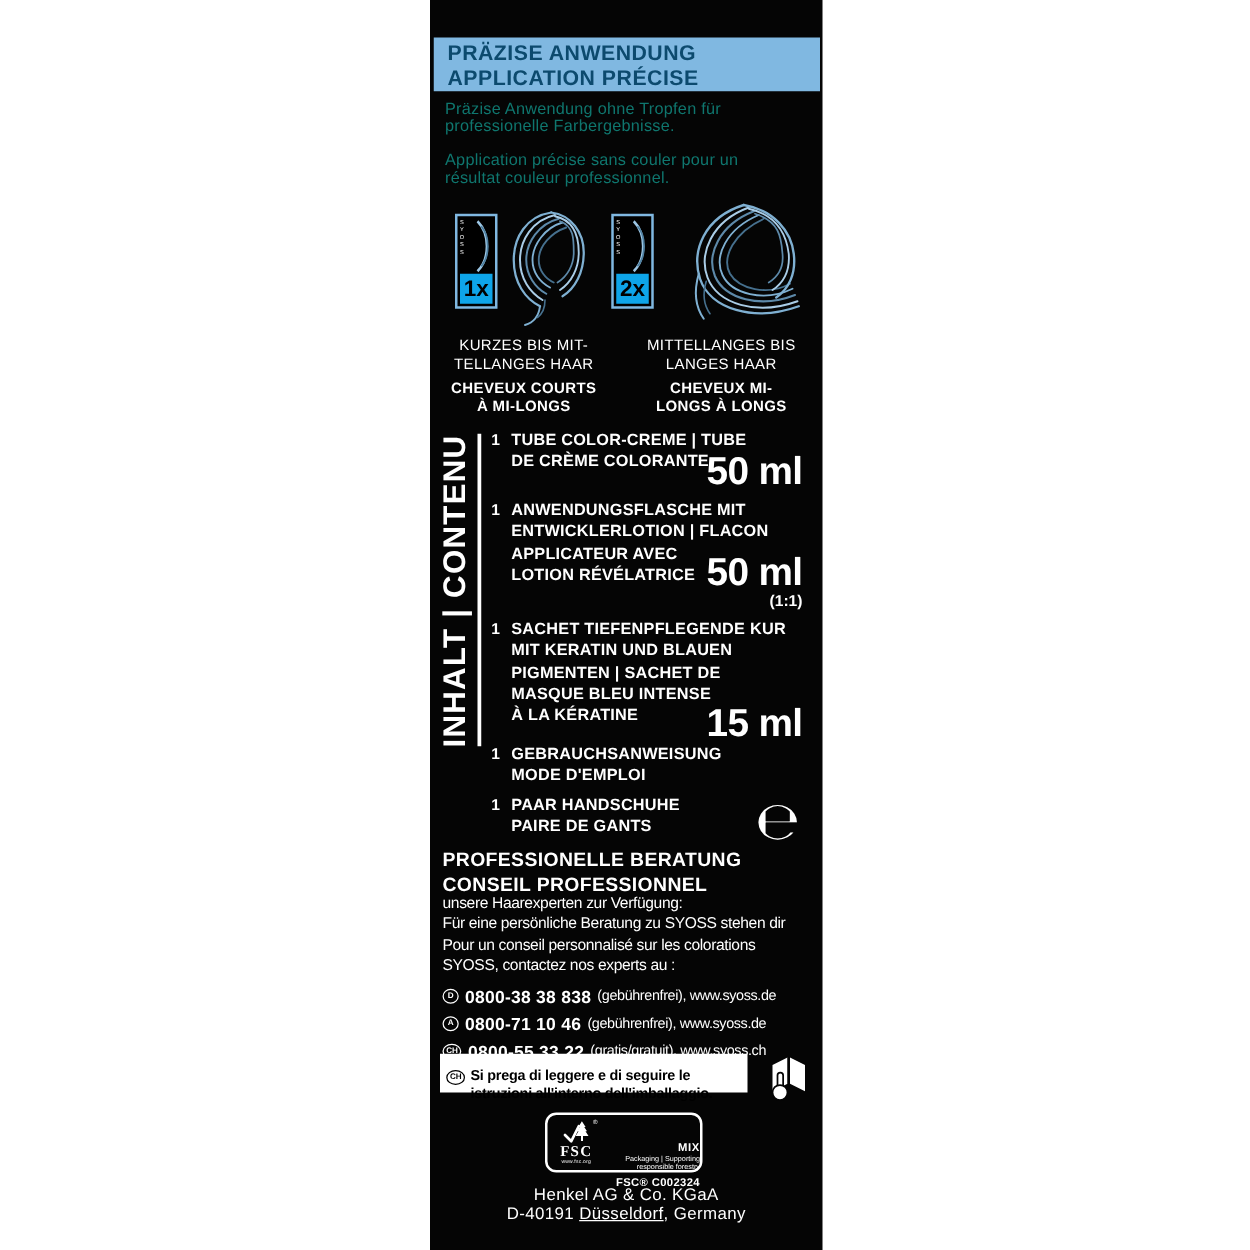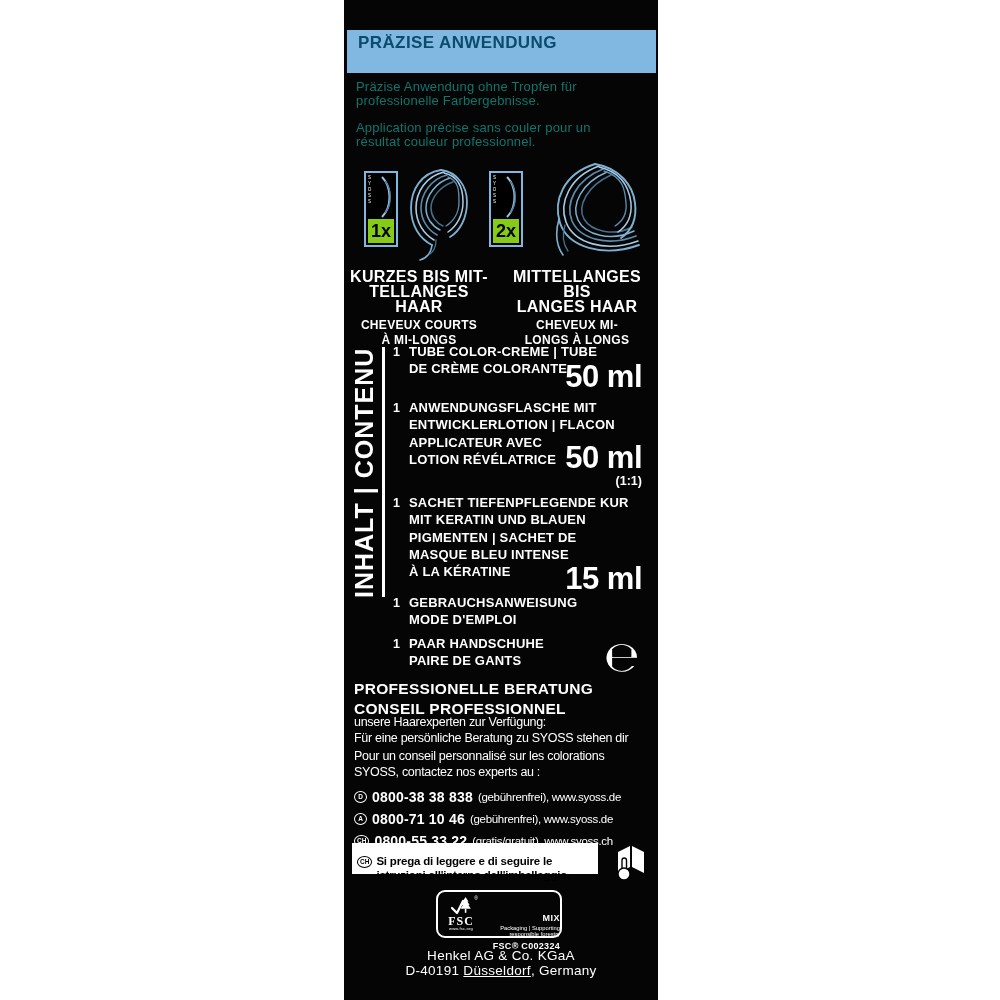--- a/index.html
+++ b/index.html
@@ -14,29 +14,29 @@
   
   .intro { position:absolute; left:12px; top:80px; font-size:13px; line-height:14px; letter-spacing:.2px; color:#0f766e; }
   .intro .para2 { margin-top:13px; }
 
   
   .kit-box { position:absolute; top:171px; width:34px; height:76px; border:2px solid #80B8E1; background:#000; }
   .kit-box.k1 { left:20px; } .kit-box.k2 { left:145px; }
   .kit-brand { position:absolute; left:1px; top:2px; writing-mode:vertical-rl; text-orientation:upright;
                font-size:4.5px; letter-spacing:1px; color:#fff; }
   .kit-cres { position:absolute; right:2px; top:2px; }
-  .kit-badge { position:absolute; left:2px; right:2px; bottom:2px; height:24px; background:#84cc16; color:#000;
+  .kit-badge { position:absolute; left:2px; right:2px; bottom:2px; height:24px; background:#0ea5e9; color:#000;
                font-weight:bold; font-size:18px; display:flex; align-items:center; justify-content:center; }
   .hair-short { position:absolute; left:59px; top:166px; }
   .hair-long  { position:absolute; left:191px; top:161px; }
 
   
   .caption { position:absolute; top:269px; width:142px; text-align:center; }
   .caption.c1 { left:4px; } .caption.c2 { left:162px; }
-  .caption .de { font-size:16px; font-weight:bold; line-height:15px; letter-spacing:.3px; }
+  .caption .de { font-size:12px; font-weight:normal; line-height:15px; letter-spacing:.3px; }
   .caption .fr { font-size:12px; font-weight:bold; line-height:15px; letter-spacing:.3px; margin-top:4px; }
 
   
   .contents-label { position:absolute; left:4px; top:347px; height:252px; width:33px;
                     writing-mode:vertical-rl; transform:rotate(180deg);
                     font-size:25px; font-weight:bold; letter-spacing:1px; color:#fff;
                     display:flex; align-items:center; justify-content:center; }
   .contents-rule { position:absolute; left:38px; top:347px; width:3px; height:250px; background:#fff; }
   .items { position:absolute; left:49px; right:16px; top:345px; height:335px; }
   .item { position:absolute; left:0; display:flex; gap:4px; }
@@ -85,20 +85,21 @@
   .footer .city { text-decoration:underline; }
 </style>
 </head>
 <body>
 
 <div id="stage">
   <div id="panel">
 
     <div class="band">
       <div>PRÄZISE ANWENDUNG</div>
+      <div>APPLICATION PRÉCISE</div>
     </div>
 
     <div class="intro">
       <div class="para1">
         <div>Präzise Anwendung ohne Tropfen für</div>
         <div>professionelle Farbergebnisse.</div>
       </div>
       <div class="para2">
         <div>Application précise sans couler pour un</div>
         <div>résultat couleur professionnel.</div>

